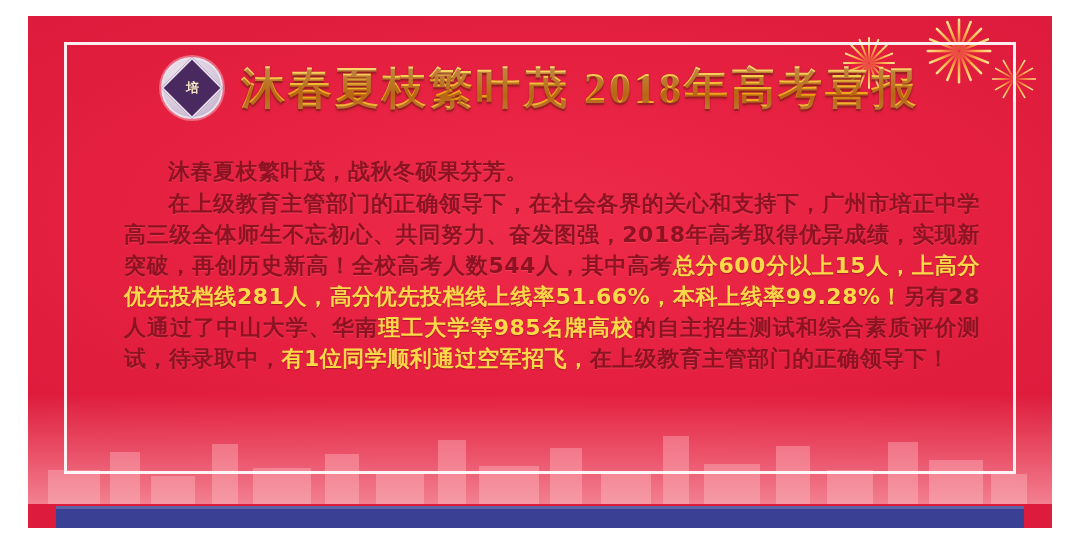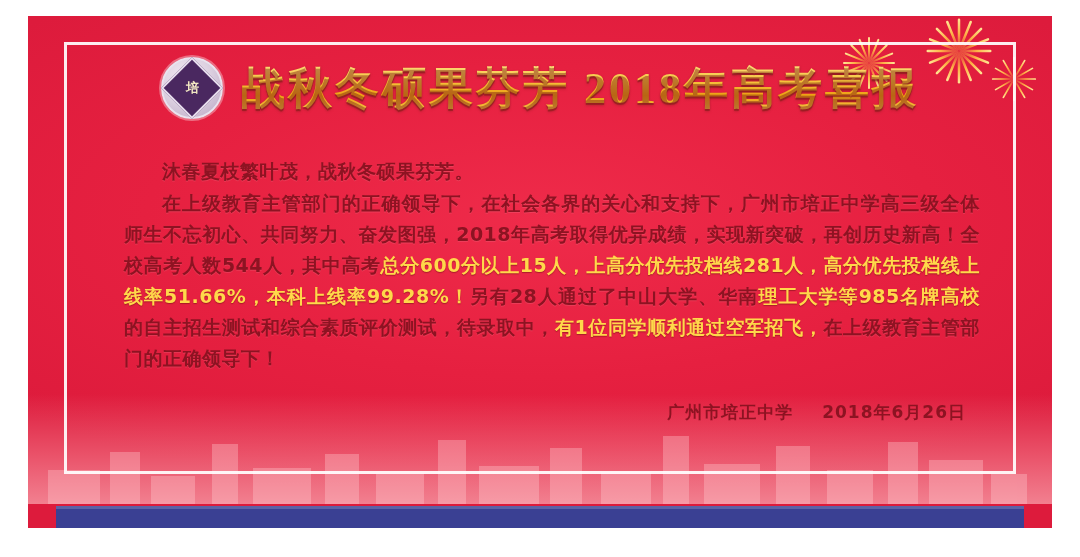--- a/index.html
+++ b/index.html
@@ -102,21 +102,21 @@
     text-shadow:0 2px 0 rgba(120,30,20,.45);
     filter:drop-shadow(0 1px 1px rgba(110,25,20,.55));
   }
 
   
   .body-copy{
     position:absolute;
     left:96px; right:72px; top:140px;
     color:#8d1322;
     font-family:"DejaVu Sans","Liberation Sans",sans-serif;
-    font-size:19px;
+    font-size:22px;
     font-weight:700;
     line-height:31px;
     letter-spacing:.5px;
     text-align:justify;
     text-shadow:0 1px 0 rgba(255,255,255,.10);
   }
   .body-copy p{margin:0 0 1px 0;}
   .p-indent{text-indent:2em;}
   .hi{
     color:#ffd84a;
@@ -217,30 +217,26 @@
   </div>
 
   <div class="frame-white"></div>
 
   <div class="header">
     <div class="crest">
       <div class="crest-inner">
         <b>培</b>
       </div>
     </div>
-    <div class="poster-title">战秋冬硕果芬芳 2018年高考喜报</div>
+    <div class="poster-title">沐春夏枝繁叶茂 2018年高考喜报</div>
   </div>
 
   <div class="body-copy">
     <p class="p-indent">沐春夏枝繁叶茂，战秋冬硕果芬芳。</p>
     <p class="p-indent"><span>在上级教育主管部门的正确领导下，在社会各界的关心和支持下，广州市培正中学高三级全体师生不忘初心、共同努力、奋发图强，2018年高考取得优异成绩，实现新突破，再创历史新高！全校高考人数544人，其中高考</span><span class="hi">总分600分以上15人，上高分优先投档线281人，高分优先投档线上线率51.66%，本科上线率99.28%！</span><span>另有28人通过了中山大学、华南</span><span class="hi">理工大学等985名牌高校</span><span>的自主招生测试和综合素质评价测试，待录取中，</span><span class="hi">有1位同学顺利通过空军招飞，</span><span>在上级教育主管部门的正确领导下！</span></p>
   </div>
 
-  <div class="signature">
-    <span>广州市培正中学</span>
-    <span class="date">2018年6月26日</span>
-  </div>
 
   <div class="band-blue">
     <div class="hl"></div>
   </div>
 
 </div>
 
 </body></html>

